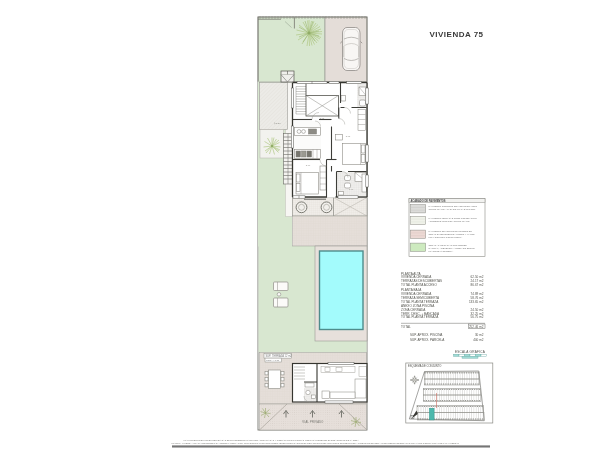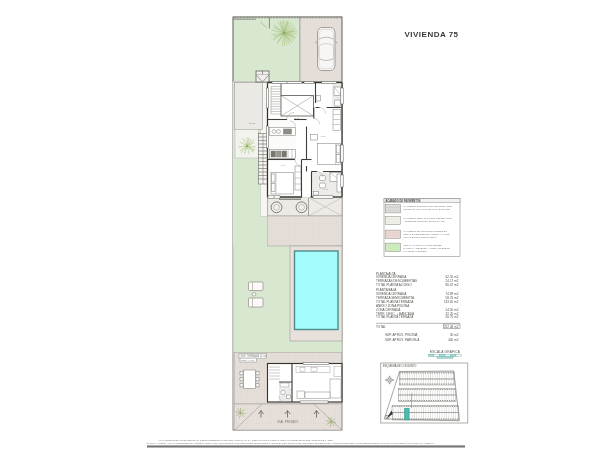--- a/index.html
+++ b/index.html
@@ -1,16 +1,16 @@
 <!DOCTYPE html>
 <html><head>
 <meta charset="utf-8">
 <style>
   html,body{margin:0;padding:0;background:#ffffff;font-family:"Liberation Sans",sans-serif;}
-  #page{position:relative;width:504px;height:454px;background:#fff;overflow:hidden;}
+  #page{position:relative;width:504px;height:454px;background:#fff;overflow:hidden;margin-left:25px;}
   svg{display:block;}
 </style>
 </head>
 <body>
 <div id="page">
 <svg width="615" height="454" viewBox="0 0 615 454">
 <defs>
   <pattern id="diagHatch" width="2.6" height="2.6" patternUnits="userSpaceOnUse" patternTransform="rotate(45)">
     <rect width="2.6" height="2.6" fill="#ecebe7"></rect>
     <line x1="0" y1="0" x2="0" y2="2.6" stroke="#d8d4cc" stroke-width="0.45"></line>

